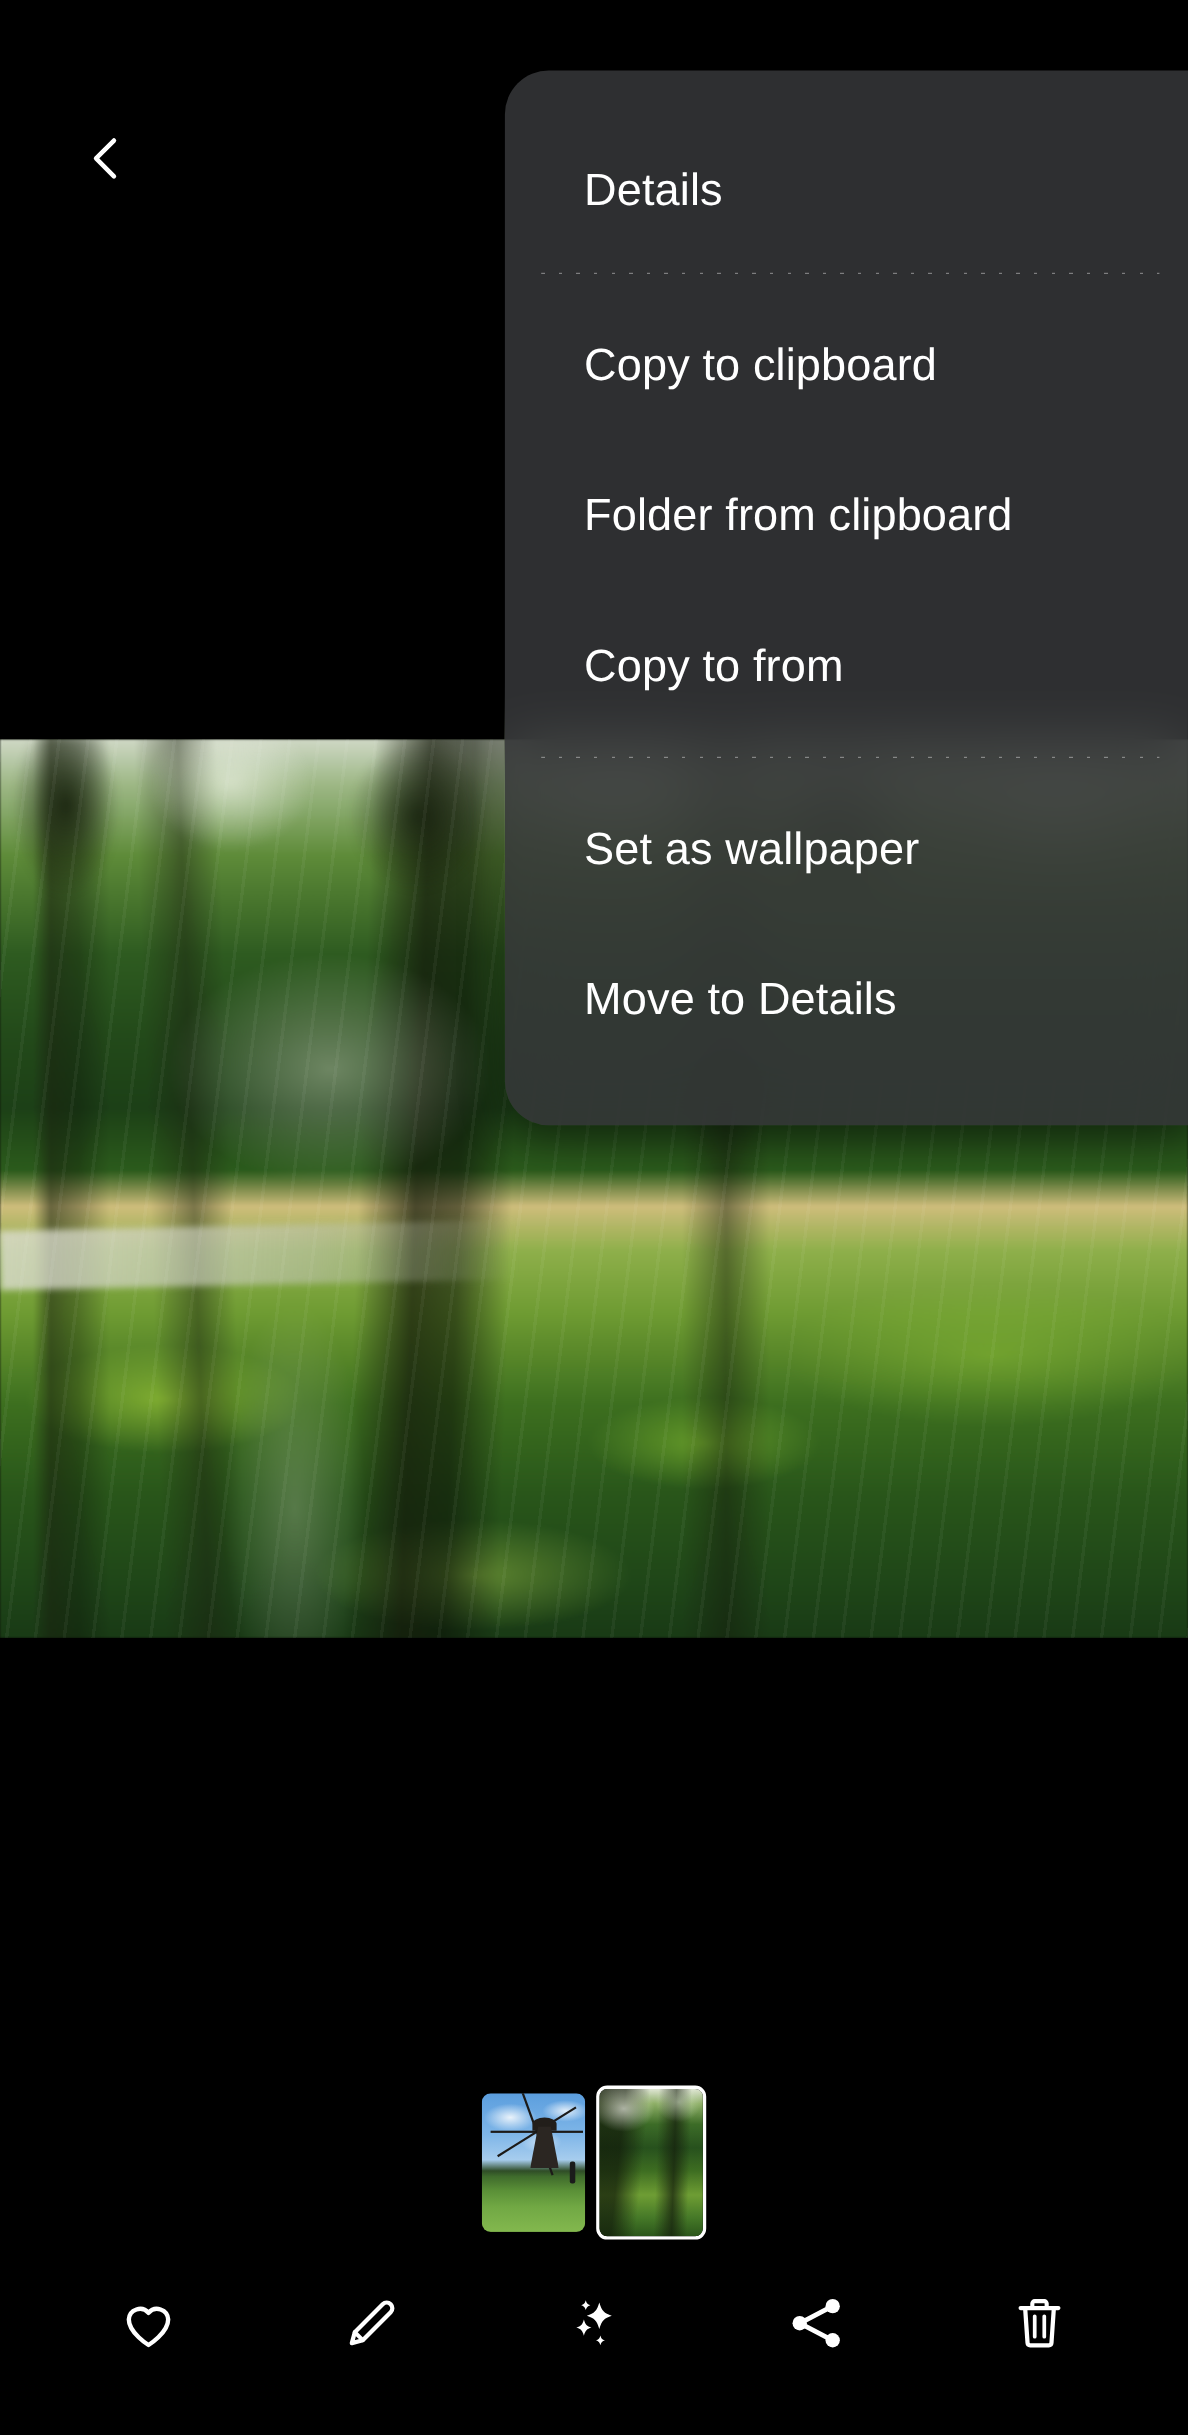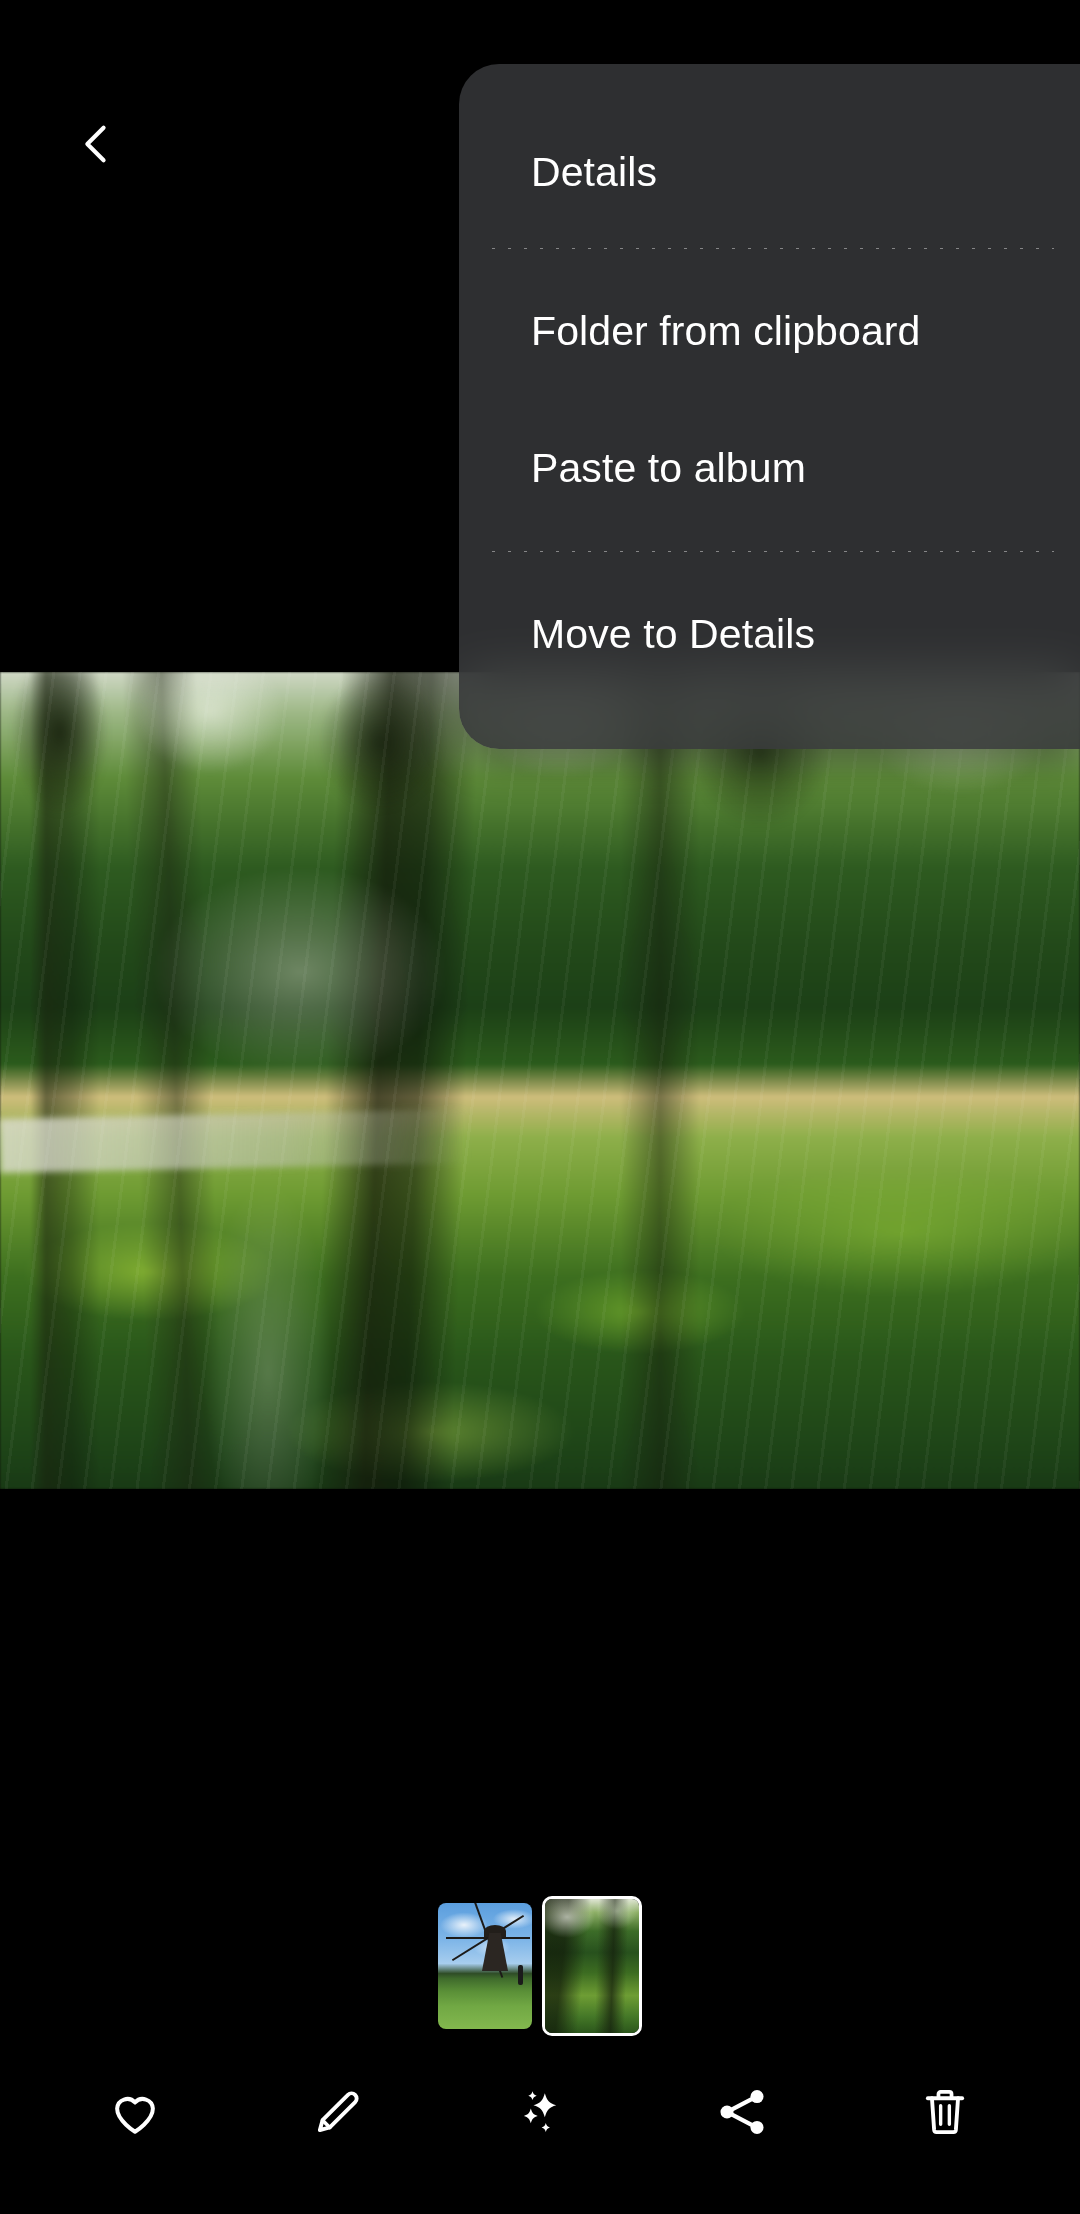--- a/index.html
+++ b/index.html
@@ -231,25 +231,27 @@
     </svg>
   </div>
 
   <div class="menu">
     <div class="menu-inner">
 
       <div class="menu-item">Details</div>
 
       <div class="menu-sep"></div>
 
+      <div class="menu-item">Copy to clipboard</div>
       <div class="menu-item">Folder from clipboard</div>
-      <div class="menu-item">Paste to album</div>
+      <div class="menu-item">Copy to from</div>
 
       <div class="menu-sep"></div>
 
+      <div class="menu-item">Set as wallpaper</div>
       <div class="menu-item">Move to Details</div>
 
     </div>
   </div>
 
   <div class="filmstrip">
 
     <div class="thumb">
       <div class="thumb-windmill">
         <div class="wm-blade b1"></div>

